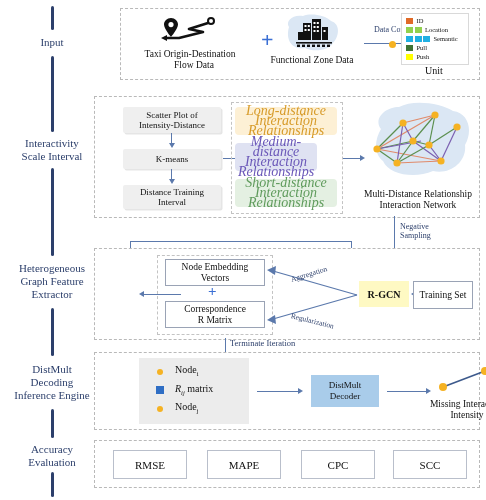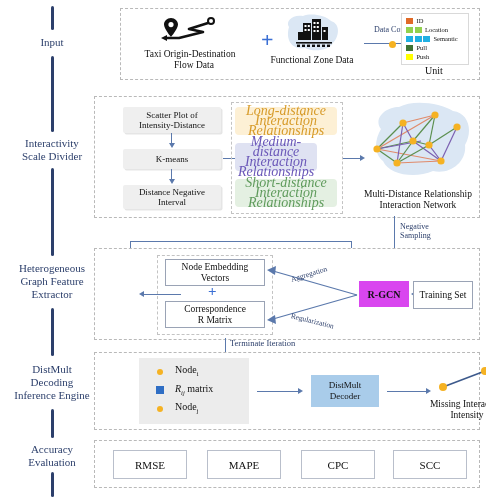--- a/index.html
+++ b/index.html
@@ -55,40 +55,40 @@
   
   .plus{position:absolute;color:#3b6fd4;font-weight:bold;line-height:1;}
 
   
   .ndot{position:absolute;width:6px;height:6px;border-radius:50%;background:#f5b223;}
   .nsq{position:absolute;width:8px;height:8px;background:#2f6ec4;}
   .distmult{position:absolute;background:#a9ccea;display:flex;align-items:center;
             justify-content:center;text-align:center;font-size:9px;line-height:11px;color:#111;}
   .lossbox{position:absolute;background:#f7cfae;display:flex;align-items:center;
            justify-content:center;font-size:9.5px;color:#111;}
-  .rgcnbox{position:absolute;background:#d946ef;display:flex;align-items:center;
+  .rgcnbox{position:absolute;background:#fef9c3;display:flex;align-items:center;
            justify-content:center;font-size:10px;font-weight:bold;color:#111;}
   .greyzone{position:absolute;background:#ececec;}
   .nodelbl{position:absolute;font-size:10px;color:#111;white-space:nowrap;}
   sub{font-size:6.5px;}
   .ital{font-style:italic;}
   .rot-a{position:absolute;font-size:7.5px;color:#2c3f6b;transform:rotate(-17deg);transform-origin:left center;white-space:nowrap;}
   .rot-b{position:absolute;font-size:7.5px;color:#2c3f6b;transform:rotate(14deg);transform-origin:left center;white-space:nowrap;}
   .metricbox{position:absolute;background:#fff;border:1px solid #b9bfcb;display:flex;
              align-items:center;justify-content:center;font-size:11px;color:#111;}
 </style>
 </head>
 <body>
 
 <div id="rail">
   <div class="rail-line" style="top:6px;height:24px;"></div>
   <div class="stage-label" style="top:36px;">Input</div>
   <div class="rail-line" style="top:56px;height:76px;"></div>
   <div class="stage-label" style="top:137px;white-space:pre-line;">Interactivity
-Scale Divider</div>
+Scale Interval</div>
   <div class="rail-line" style="top:168px;height:88px;"></div>
   <div class="stage-label" style="top:262px;white-space:pre-line;">Heterogeneous
 Graph Feature
 Extractor</div>
   <div class="rail-line" style="top:308px;height:48px;"></div>
   <div class="stage-label" style="top:363px;white-space:pre-line;">DistMult
 Decoding
 Inference Engine</div>
   <div class="rail-line" style="top:409px;height:29px;"></div>
   <div class="stage-label" style="top:443px;white-space:pre-line;">Accuracy
@@ -185,21 +185,21 @@
   <div class="ln v" style="left:76px;top:36px;height:12px;"></div>
   <div class="tri down" style="left:73.5px;top:46px;"></div>
 
   <div class="gbox" style="left:28px;top:52px;width:98px;height:20px;">
     <span>K-means</span>
   </div>
   <div class="ln v" style="left:76px;top:72px;height:12px;"></div>
   <div class="tri down" style="left:73.5px;top:82px;"></div>
 
   <div class="gbox" style="left:28px;top:88px;width:98px;height:24px;">
-    <span><span>Distance Negative</span><br>
+    <span><span>Distance Training</span><br>
           <span>Interval</span></span>
   </div>
 
   <div class="ln h" style="left:128px;top:61px;width:24px;"></div>
   <div class="tri right" style="left:151px;top:58.4px;"></div>
 
   <div class="inner-dash" style="left:136px;top:5px;width:110px;height:110px;"></div>
   <div class="sbox long" style="left:140px;top:10px;width:102px;height:28px;">
     <span><span>Long-distance</span><br>
           <span>Interaction Relationships</span></span>

